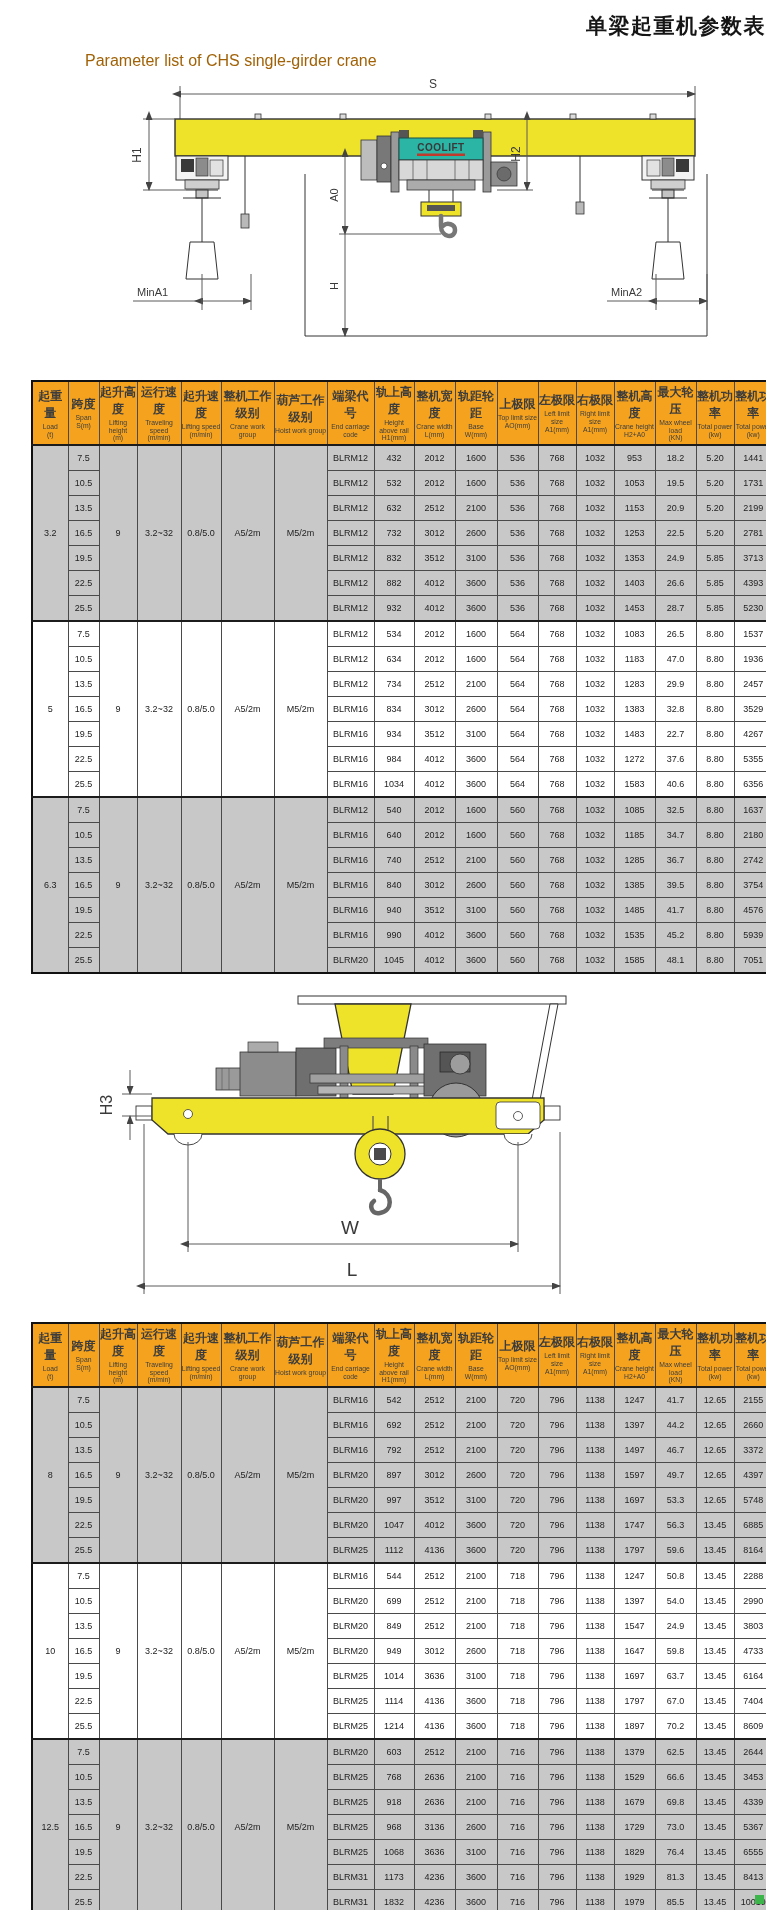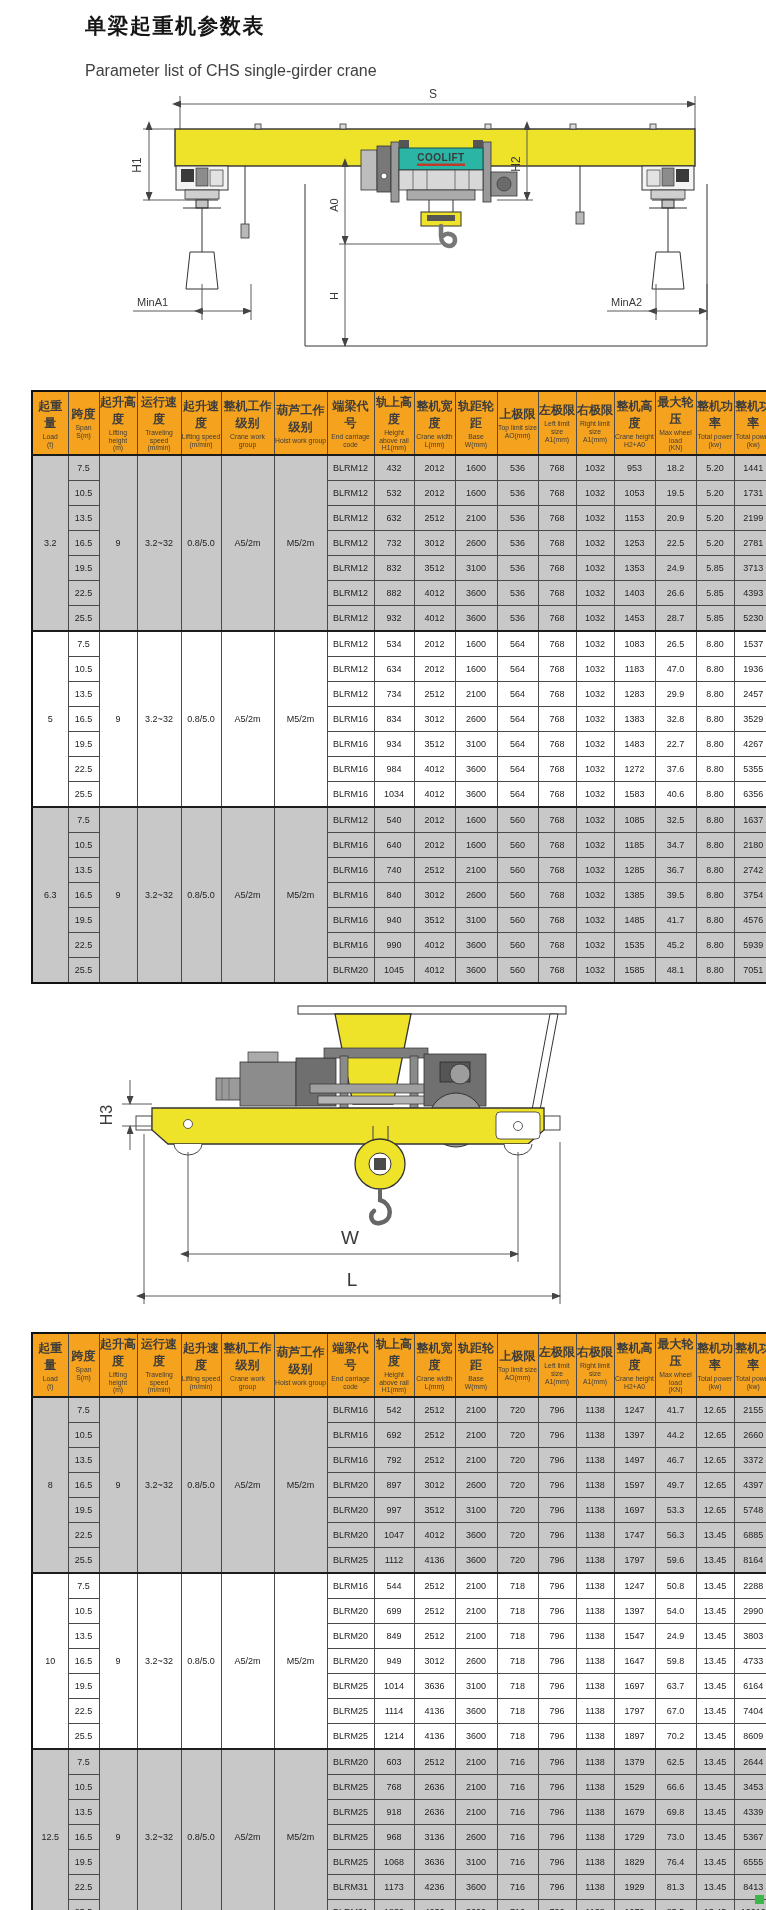--- a/index.html
+++ b/index.html
@@ -1,22 +1,22 @@
 <!DOCTYPE html>
 <html><head>
 <meta charset="utf-8">
 <style>
   html,body{margin:0;padding:0;}
   body{
     width:766px;height:1910px;background:#ffffff;position:relative;overflow:hidden;
     font-family:"Liberation Sans", sans-serif;
   }
   .title{margin:12px 0 0 85px;}
-  .title .zh{font-size:21px;font-weight:bold;color:#151515;letter-spacing:1.5px;}
-  .title .en{font-size:16px;color:#404040;margin-top:22px;}
+  .title .zh{font-size:21px;font-weight:bold;color:#151515;letter-spacing:1.5px;text-align:right;}
+  .title .en{font-size:16px;color:#a16207;margin-top:12px;}
   .drawing1{margin:4px 0 0 55px;}
   .drawing2{margin:8px 0 0 88px;}
   svg text{font-family:"Liberation Sans", sans-serif;fill:#3a3a3a;}
   .dim{stroke:#5a5a5a;stroke-width:1;fill:none;}
   .out{stroke:#333;fill:none;}
   .param-table{
     border-collapse:collapse;table-layout:fixed;width:732px;margin:6px 0 0 31px;
     border:2px solid #111;color:#222;
   }
   .param-table th,.param-table td{

